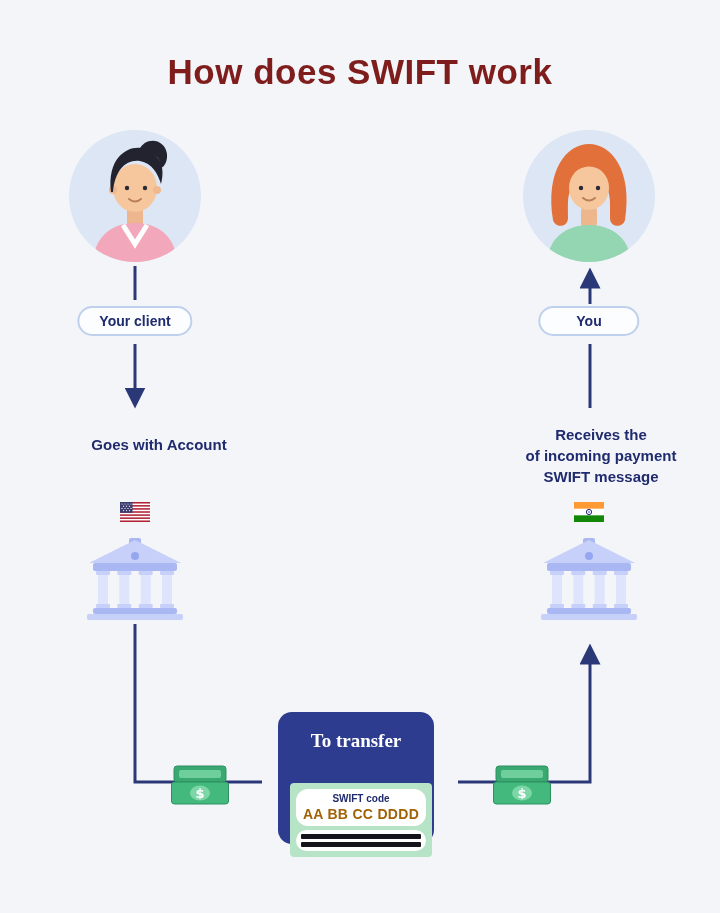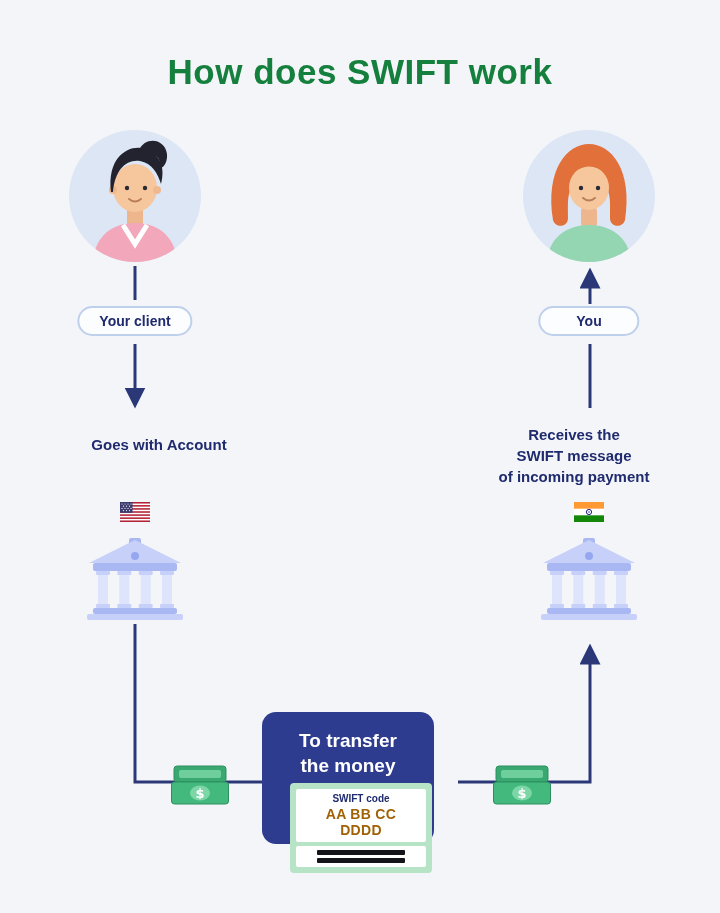--- a/index.html
+++ b/index.html
@@ -3,58 +3,58 @@
 <meta charset="utf-8">
 <style>
   html,body{margin:0;padding:0;background:#fafafb;}
   .canvas{
     position:relative;width:720px;height:913px;margin:0 auto;
     background:#f4f5f9;font-family:"Liberation Sans",sans-serif;overflow:hidden;
   }
   .connectors{position:absolute;left:0;top:0;width:720px;height:913px;pointer-events:none;}
   .title{
     position:absolute;left:0;right:0;top:52px;margin:0;text-align:center;
-    font-size:35px;font-weight:bold;color:#15803d;letter-spacing:.5px;
+    font-size:35px;font-weight:bold;color:#7f1d1d;letter-spacing:.5px;
   }
   .avatar{position:absolute;width:132px;height:132px;}
   .avatar-left{left:69px;top:130px;}
   .avatar-right{left:523px;top:130px;}
   .pill{
     position:absolute;transform:translateX(-50%);
     background:#fcfdff;border:2px solid #bfd0ec;border-radius:17px;
     padding:5px 20px;font-size:14px;font-weight:bold;color:#1f2b6e;white-space:nowrap;
   }
   .pill-left{left:135px;top:306px;}
   .pill-right{left:589px;top:306px;padding:5px 36px;}
   .desc{
     position:absolute;transform:translateX(-50%);text-align:center;
     font-size:15px;font-weight:bold;color:#1f2b6e;line-height:1.4;white-space:nowrap;
   }
   .desc-left{left:135px;top:434px;margin-left:24px;}
-  .desc-right{left:574px;top:424px;}
+  .desc-right{left:601px;top:424px;}
   .flag{position:absolute;width:30px;height:20px;}
   .flag-left{left:120px;top:502px;}
   .flag-right{left:574px;top:502px;}
   .bank{position:absolute;width:96px;height:82px;}
   .bank-left{left:87px;top:538px;}
   .bank-right{left:541px;top:538px;}
   .transfer-box{
-    position:absolute;left:262px;top:712px;width:172px;height:132px;
-    background:#2e3c8f;border-radius:14px;
+    position:absolute;left:278px;top:712px;width:156px;height:132px;
+    background:#2e3c8f;border-radius:14px;font-family:Liberation Serif, serif;
   }
   .transfer-text{
     padding-top:17px;text-align:center;color:#ffffff;
     font-size:19px;font-weight:bold;line-height:1.3;
   }
   .swift-card{
     position:absolute;left:290px;top:783px;width:142px;box-sizing:border-box;
     background:#b7e4c7;border-radius:4px;padding:6px;
     display:flex;flex-direction:column;gap:4px;
   }
-  .swift-panel{background:#ffffff;border-radius:2px;padding:4px 21px;}
+  .swift-panel{background:#ffffff;border-radius:12px;padding:4px 5px;}
   .swift-label{font-size:10px;font-weight:bold;color:#1f2b6e;text-align:center;}
   .swift-value{font-size:14px;font-weight:bold;color:#a16207;text-align:center;letter-spacing:.3px;margin-top:2px;}
   .swift-bars{display:flex;flex-direction:column;gap:3px;}
   .bar{height:5px;background:#14141a;border-radius:1px;}
   .money{position:absolute;width:58px;height:40px;}
   .money-left{left:171px;top:765px;}
   .money-right{left:493px;top:765px;}
 </style>
 </head>
 <body>
@@ -129,22 +129,22 @@
   </div>
   <div class="pill pill-left">
     <span>Your client</span>
   </div>
 
   <div class="desc desc-left">
     <div>Goes with Account</div>
   </div>
   <div class="desc desc-right">
     <div>Receives the</div>
+    <div>of incoming payment</div>
     <div>SWIFT message</div>
-    <div>of incoming payment</div>
   </div>
 
   <div class="flag flag-left">
     <svg viewBox="0 0 30 20" width="30" height="20">
       <rect width="30" height="20" fill="#ffffff"></rect>
       <g fill="#b22234">
         <rect y="0" width="30" height="1.54"></rect>
           <rect y="3.08" width="30" height="1.54"></rect>
         <rect y="6.16" width="30" height="1.54"></rect>
           <rect y="9.24" width="30" height="1.54"></rect>
@@ -234,21 +234,20 @@
         <rect x="73" y="66" width="14" height="4" rx="1" fill="#c6d0f8"></rect>
       </g>
       <rect x="6" y="70" width="84" height="6" rx="2" fill="#a9b7f3"></rect>
       <rect x="0" y="76" width="96" height="6" rx="2" fill="#c6d0f8"></rect>
     </svg>
   </div>
 
   <div class="transfer-box">
     <div class="transfer-text">
       <div>To transfer</div>
-      <div>the money</div>
     </div>
   </div>
 
   <div class="swift-card">
     <div class="swift-panel">
       <div class="swift-label">SWIFT code</div>
       <div class="swift-value">AA BB CC DDDD</div>
     </div>
     <div class="swift-panel swift-bars">
       <div class="bar"></div>

